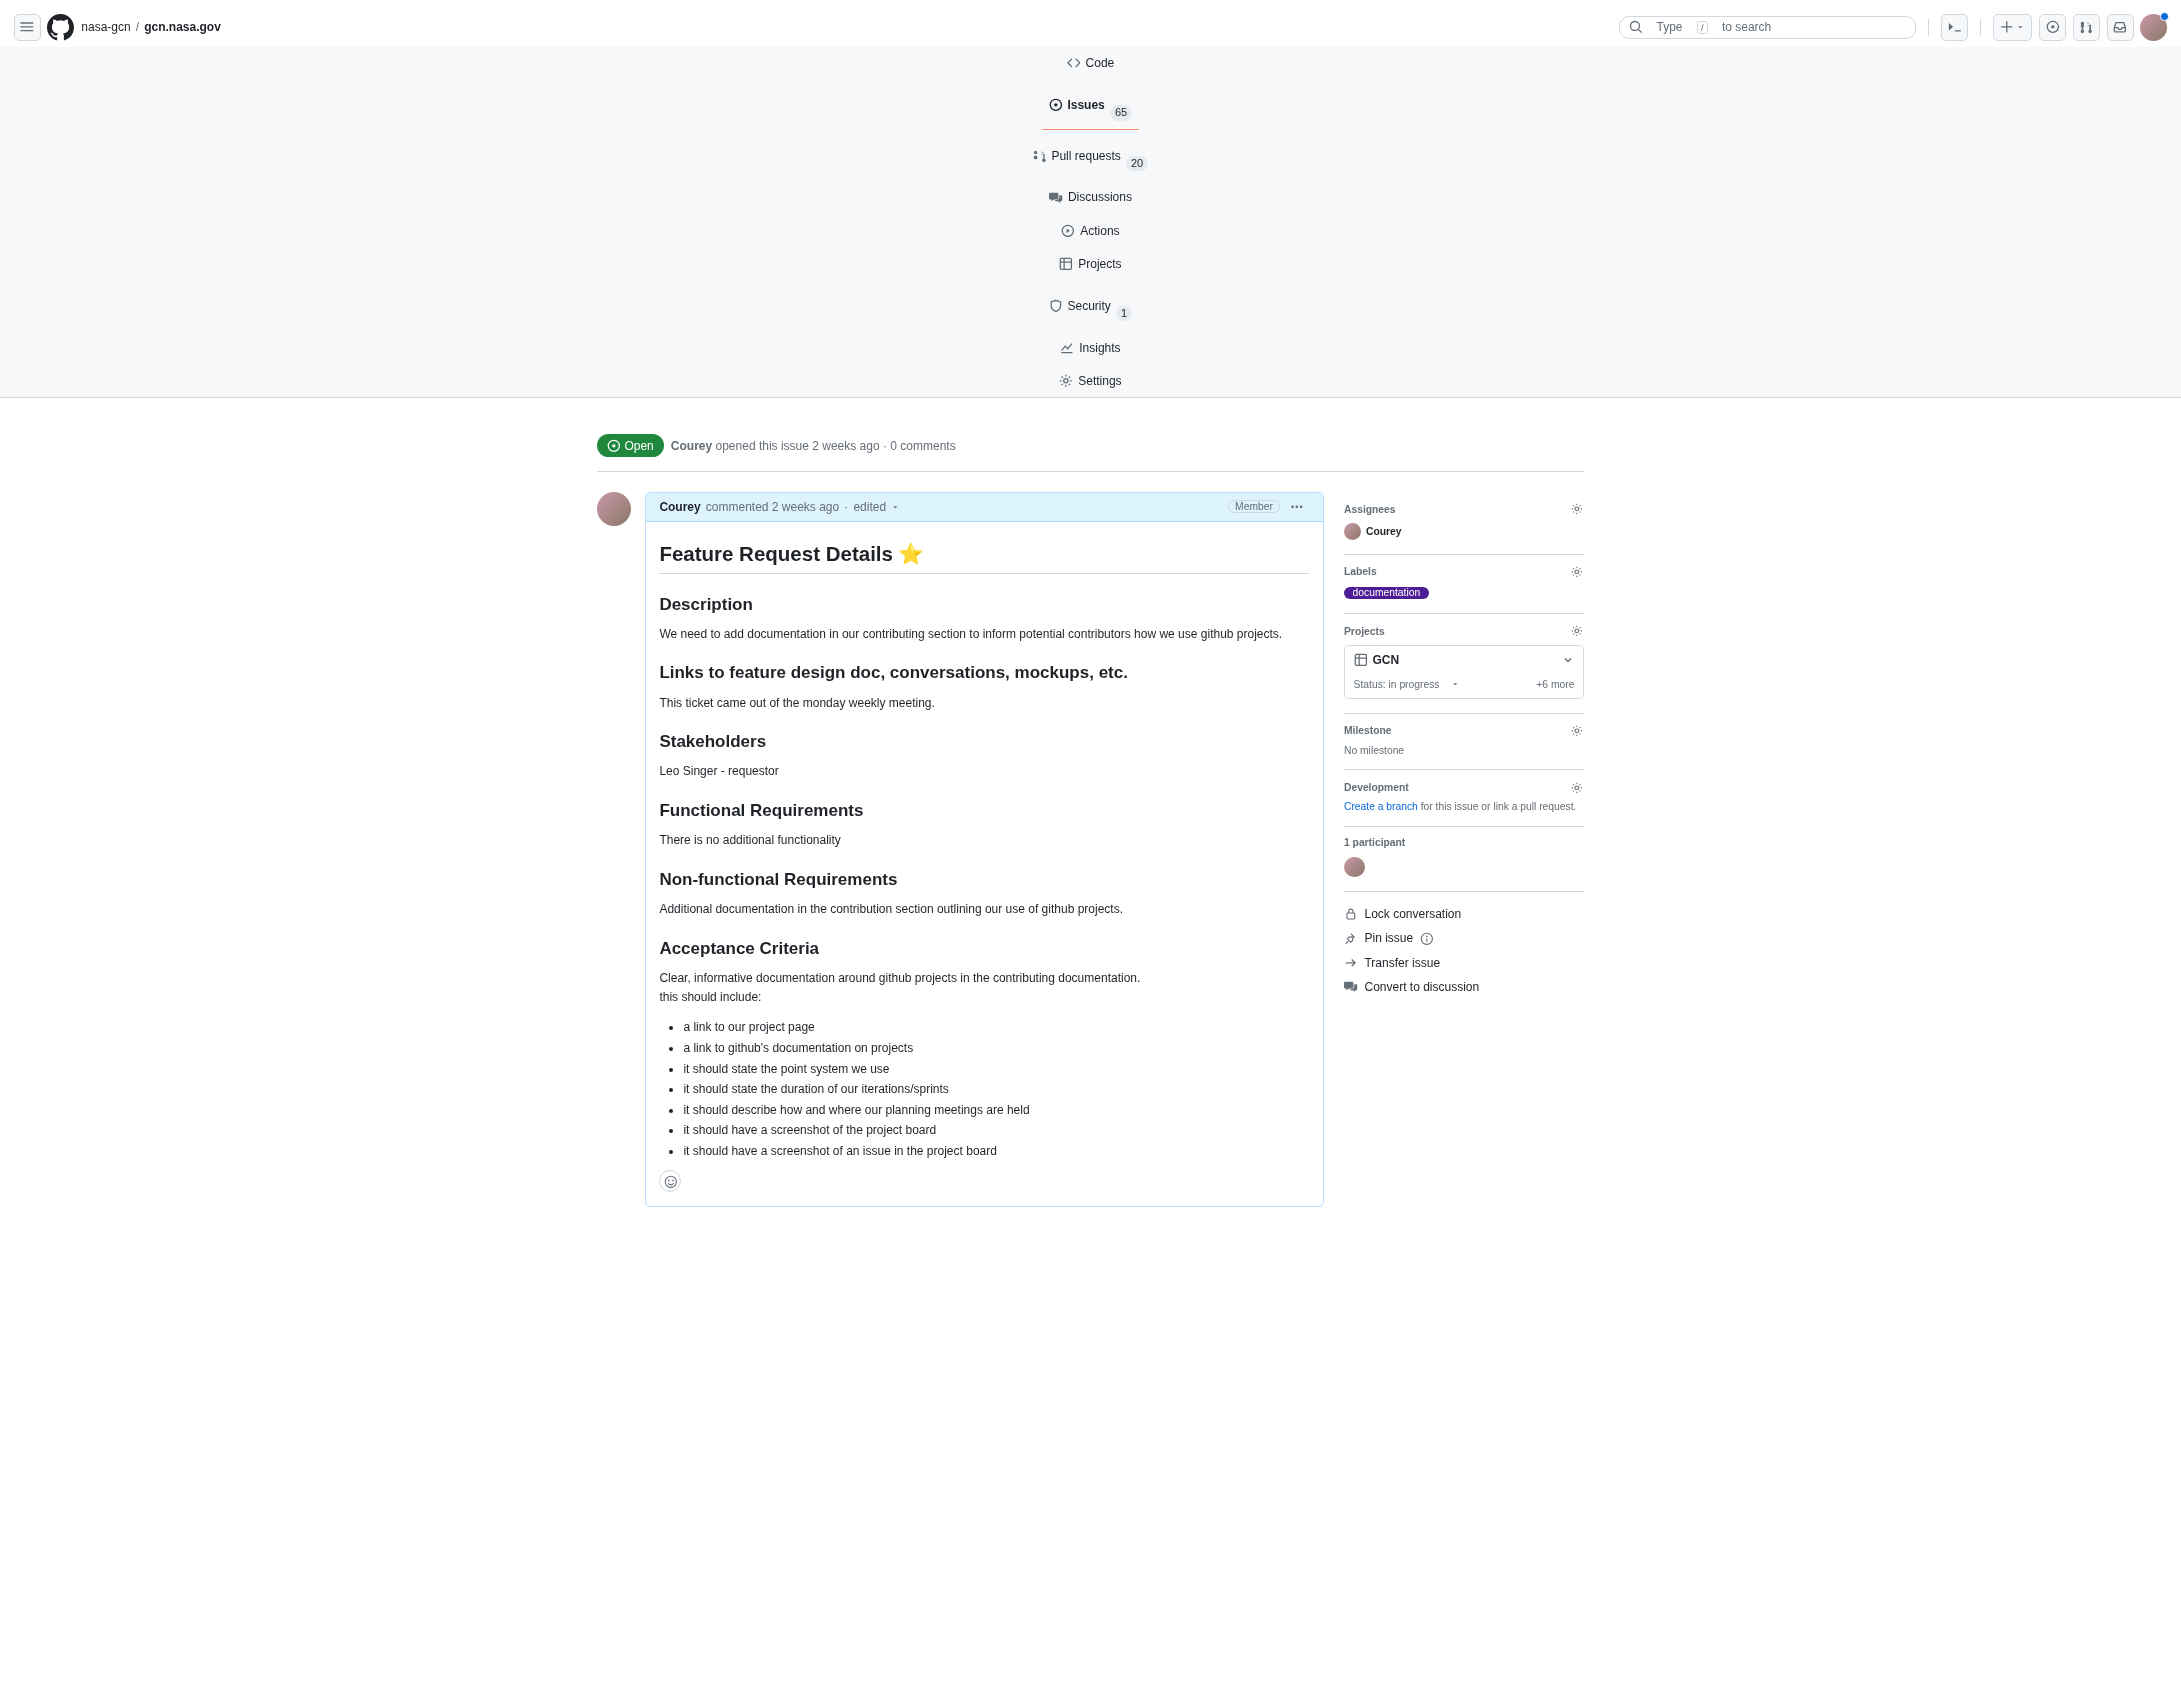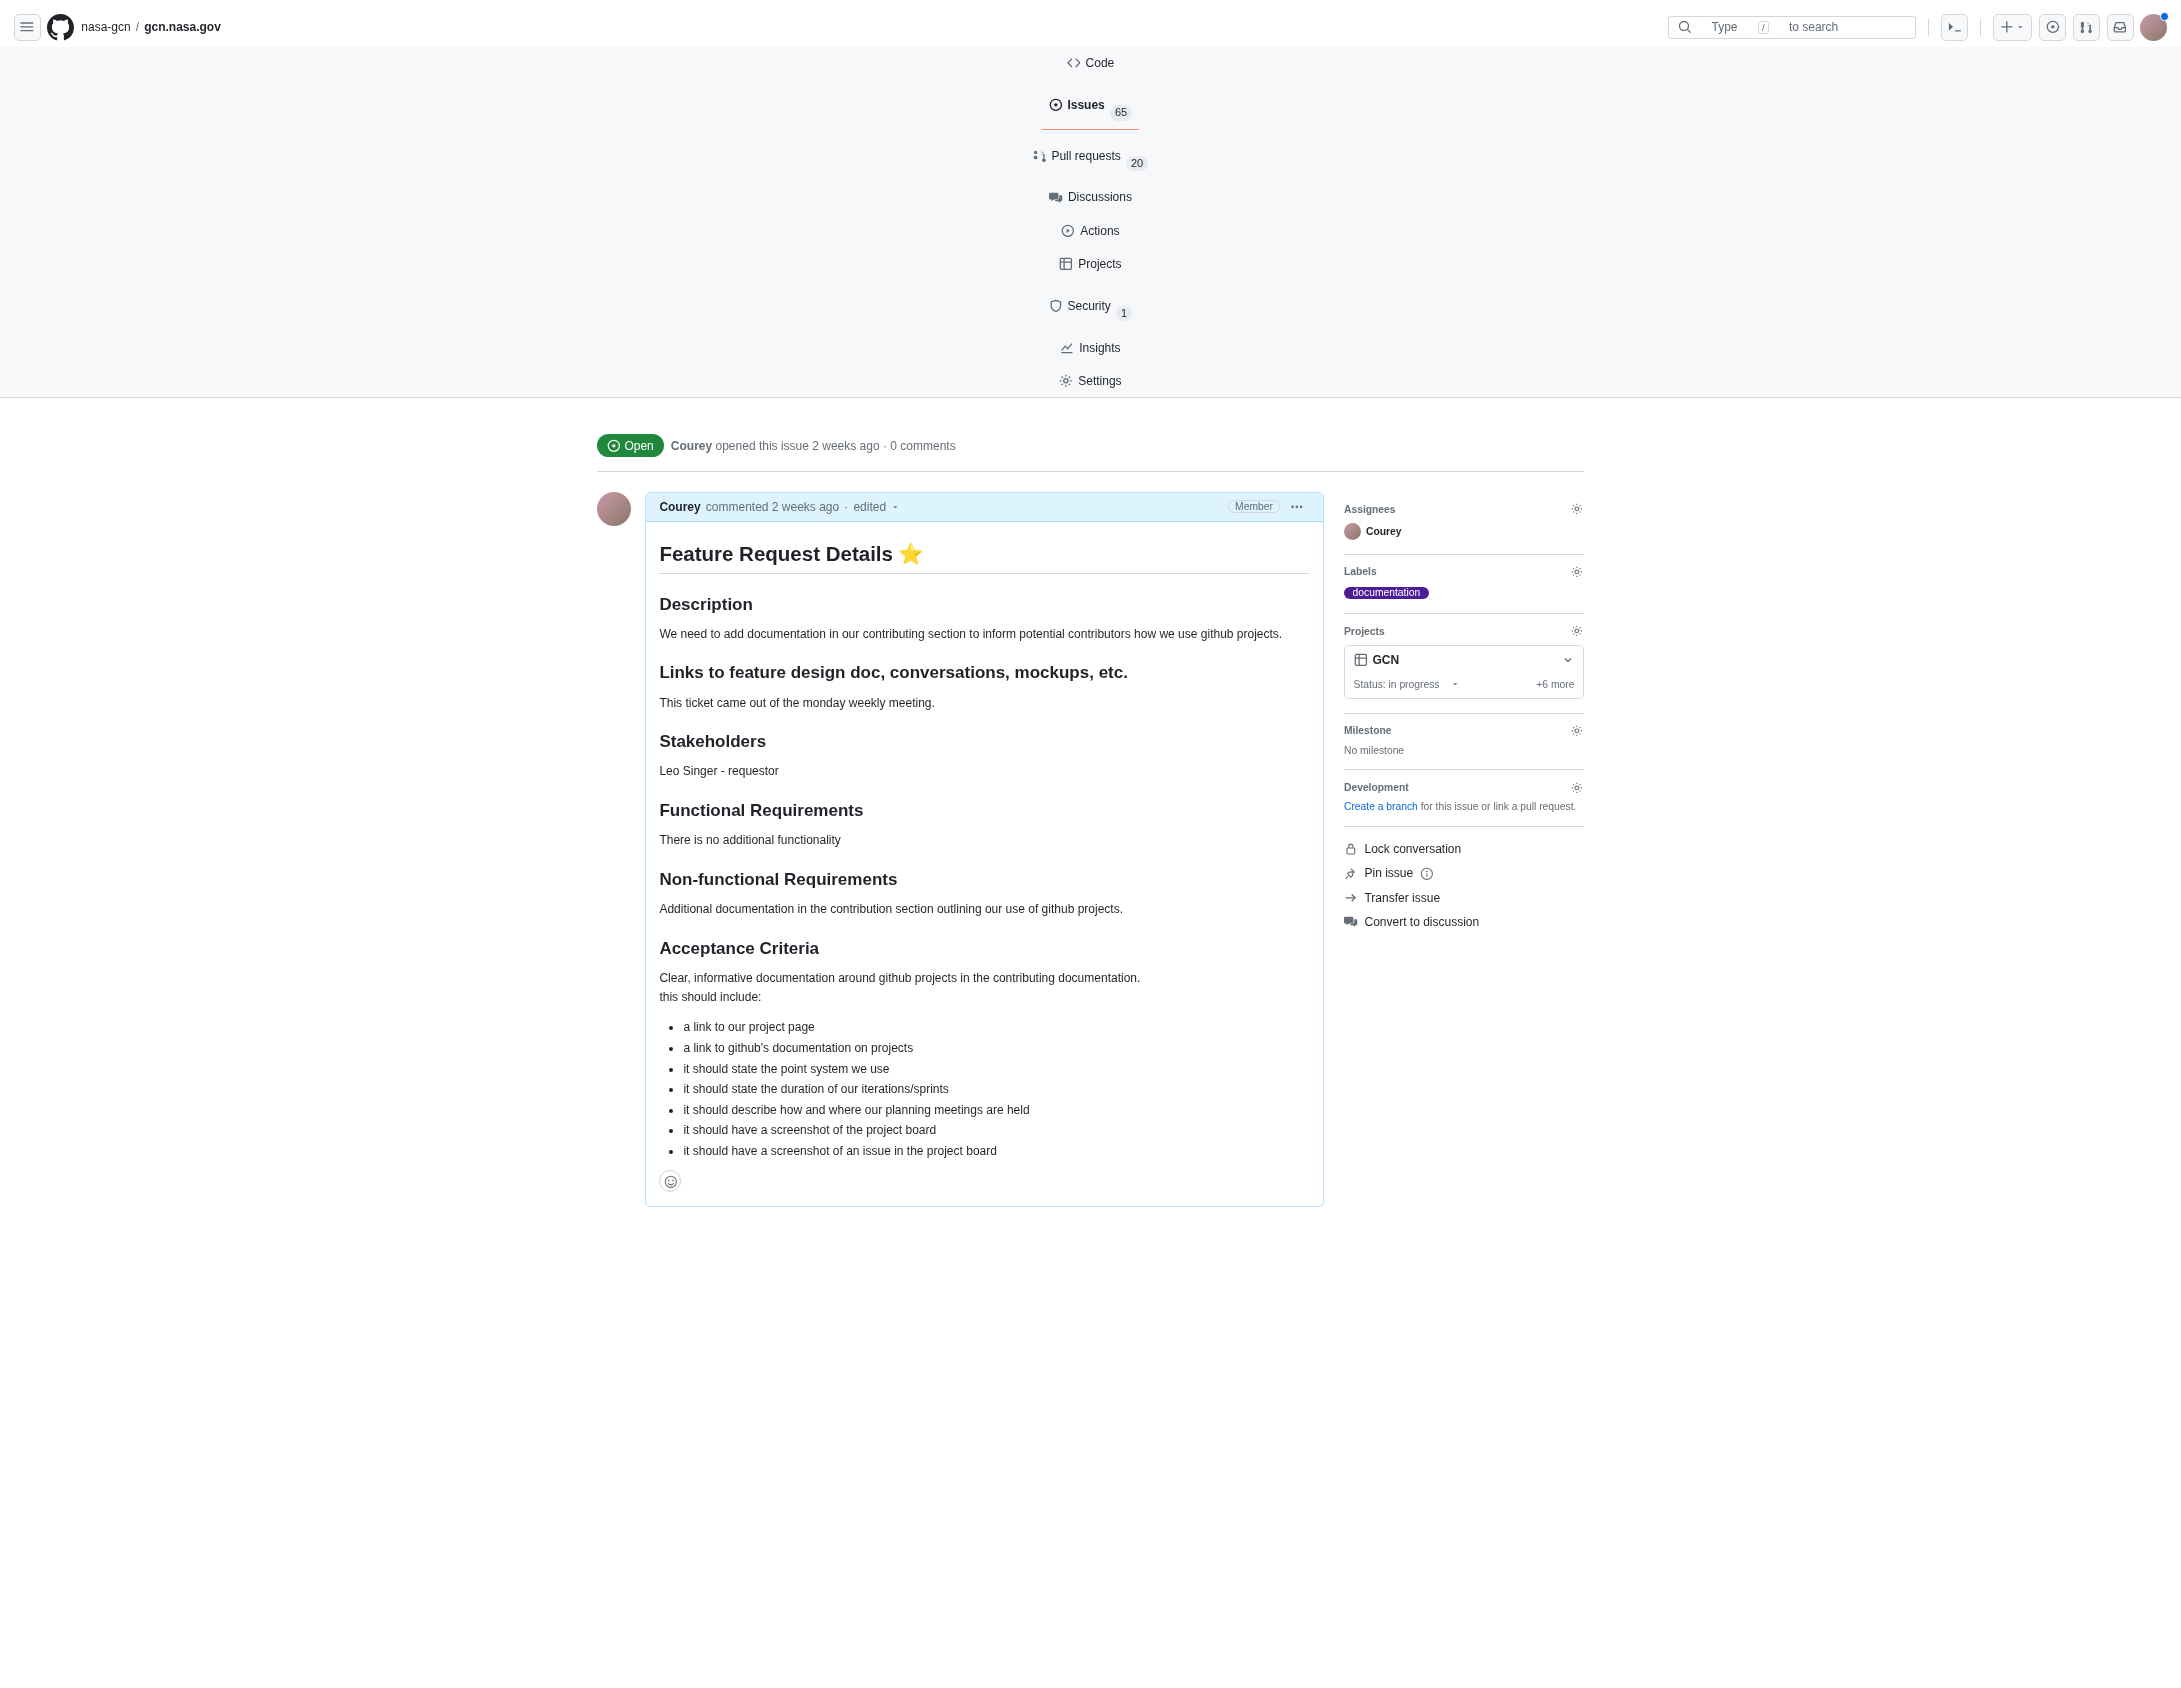--- a/index.html
+++ b/index.html
@@ -8,21 +8,21 @@
 
   
   .topbar { display: flex; align-items: center; padding: 13.7px 13.7px 6.8px 13.7px; gap: 6.8px; }
   .icon-btn { width: 27px; height: 27px; border: 0.9px solid #d0d7de; border-radius: 5.1px; display: flex; align-items: center; justify-content: center; background: #f6f8fa; cursor: pointer; color: #656d76; }
   .logo { width: 27px; height: 27px; display: flex; align-items: center; justify-content: center; }
   .breadcrumb { display: flex; align-items: center; gap: 5.1px; font-size: 12px; }
   .breadcrumb .owner { color: #1f2328; }
   .breadcrumb .sep { color: #656d76; }
   .breadcrumb .repo { font-weight: 600; }
   .spacer { flex: 1; }
-  .search-box { display: flex; align-items: center; border: 0.9px solid #d0d7de; border-radius: 3px; padding: 3.4px 8.6px; width: 248px; color: #656d76; gap: 20px; background: #f6f8fa00; }
+  .search-box { display: flex; align-items: center; border: 0.9px solid #d0d7de; border-radius: 10px; padding: 3.4px 8.6px; width: 297px; color: #656d76; gap: 14px; background: #f6f8fa00; }
   .kbd { border: 0.9px solid #d0d7de; padding: 0 3.4px; border-radius: 2.6px; font-size: 9.4px; color: #656d76; }
   .vline { width: 0.9px; height: 17px; background: #d0d7de; margin: 0 5.1px; }
   .avatar { width: 27px; height: 27px; border-radius: 50%; background: linear-gradient(135deg,#c9a 0%, #876 100%); position: relative; }
   .avatar.small { width: 17px; height: 17px; }
   .avatar.mid { width: 20.5px; height: 20.5px; }
   .avatar.big { width: 34px; height: 34px; }
   .dot { width: 8.6px; height: 8.6px; background: #0969da; border-radius: 50%; position: absolute; top: -1.7px; right: -1.7px; border: 1.7px solid #fff; }
 
   
   .repo-nav { display: flex; align-items: center; gap: 1px; padding: 0 13.7px; border-bottom: 0.9px solid #d0d7de; background: #f6f8fa; flex-direction: column; }
@@ -364,20 +364,26 @@
             <span class="gear">
               <svg width="13.7" height="13.7" viewBox="0 0 16 16">
                 <circle cx="8" cy="8" r="2.2" fill="none" stroke="#656d76" stroke-width="1.3"></circle>
                 <path fill="none" stroke="#656d76" stroke-width="1.3" d="M8 2v1.5M8 12.5V14M2 8h1.5M12.5 8H14M3.8 3.8l1 1M11.2 11.2l1 1M12.2 3.8l-1 1M4.8 11.2l-1 1"></path>
               </svg>
             </span>
           </div>
         <div class="side-text"><span class="link-blue">Create a branch</span><span> for this issue or link a pull request.</span></div>
       </div>
       <div class="side-block">
+        <div class="side-header" style="margin-bottom:8.6px">
+            <span>1 participant</span>
+          </div>
+        <div class="avatar mid"></div>
+      </div>
+      <div class="side-block">
         <div class="action-link">
           <span class="ico">
               <svg width="13.7" height="13.7" viewBox="0 0 16 16">
                 <rect x="3.5" y="7" width="9" height="7" rx="1" fill="none" stroke="#656d76" stroke-width="1.3"></rect>
                 <path fill="none" stroke="#656d76" stroke-width="1.3" d="M5.5 7V5a2.5 2.5 0 015 0v2"></path>
               </svg>
             </span>
           <span>Lock conversation</span>
         </div>
         <div class="action-link">

